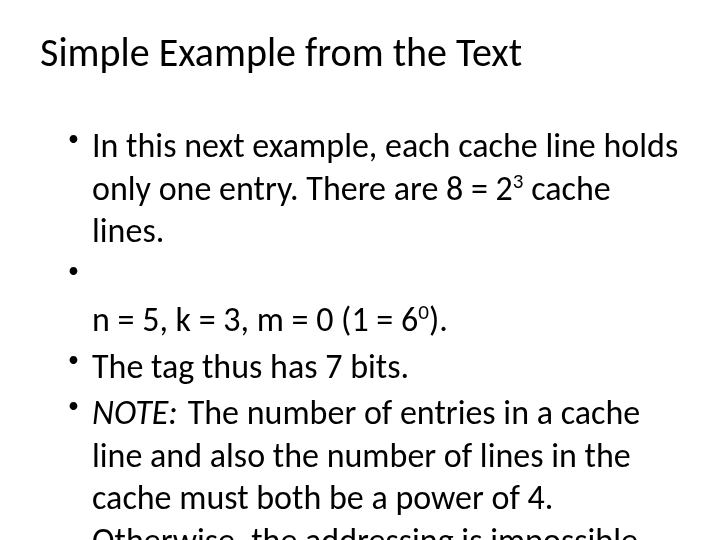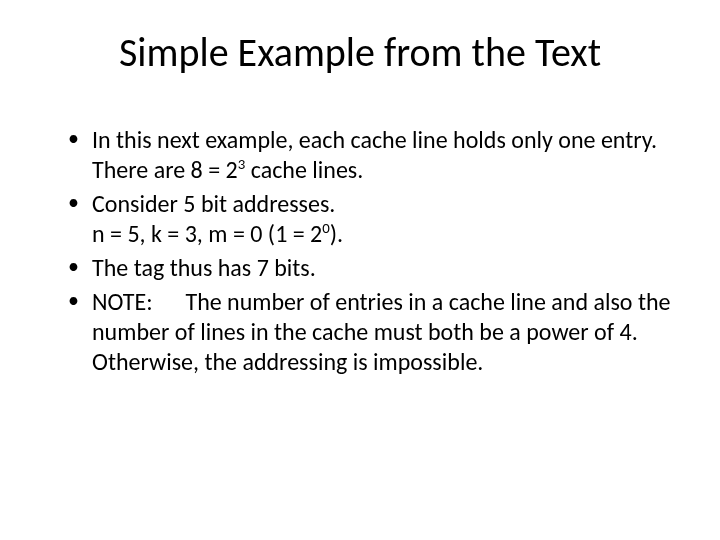--- a/index.html
+++ b/index.html
@@ -8,64 +8,65 @@
       height: 540px;
       background: #fff;
       font-family: Calibri, "Segoe UI", Arial, sans-serif;
       color: #000;
       padding: 28px 40px 40px 40px;
       overflow: hidden;
     }
     .title {
       font-size: 40px;
       font-weight: 400;
-      text-align: center;
+      text-align: left;
       margin-bottom: 48px;
       letter-spacing: 0px;
     }
     .bullets {
       list-style: none;
       padding-left: 28px;
     }
     .bullets > li {
       position: relative;
-      font-size: 24px;
+      font-size: 34px;
       line-height: 1.25;
       margin-bottom: 4px;
       padding-left: 24px;
     }
     .bullets > li::before {
       content: "•";
       position: absolute;
       left: 0;
       top: 0;
       font-size: 22px;
     }
     sup {
       font-size: 0.62em;
       vertical-align: super;
       line-height: 0;
     }
     .note-label {
       display: inline-block;
       min-width: 88px;
+      font-style: italic;
     }
   </style>
 </head>
 <body>
 
 <h1 class="title">Simple Example from the Text</h1>
 
 <ul class="bullets">
   <li>
     <span>In this next example, each cache line holds only one entry.  There are 8 = 2</span><sup>3</sup><span> cache lines.</span>
   </li>
   <li>
-    <span>Consider 5 bit addresses.</span><br>
-    <span>n = 5, k = 3, m = 0 (1 = 2</span><sup>0</sup><span>).</span>
+    <br>
+    <span>n = 5, k = 3, m = 0 (1 = 6</span><sup>0</sup><span>).</span>
   </li>
   <li>
     <span>The tag thus has 7 bits.</span>
   </li>
   <li>
     <span class="note-label">NOTE:</span>
     <span>The number of entries in a cache line and also the number of lines in the cache must both be a power of 4.  Otherwise, the addressing is impossible.</span>
   </li>
 </ul>
 

